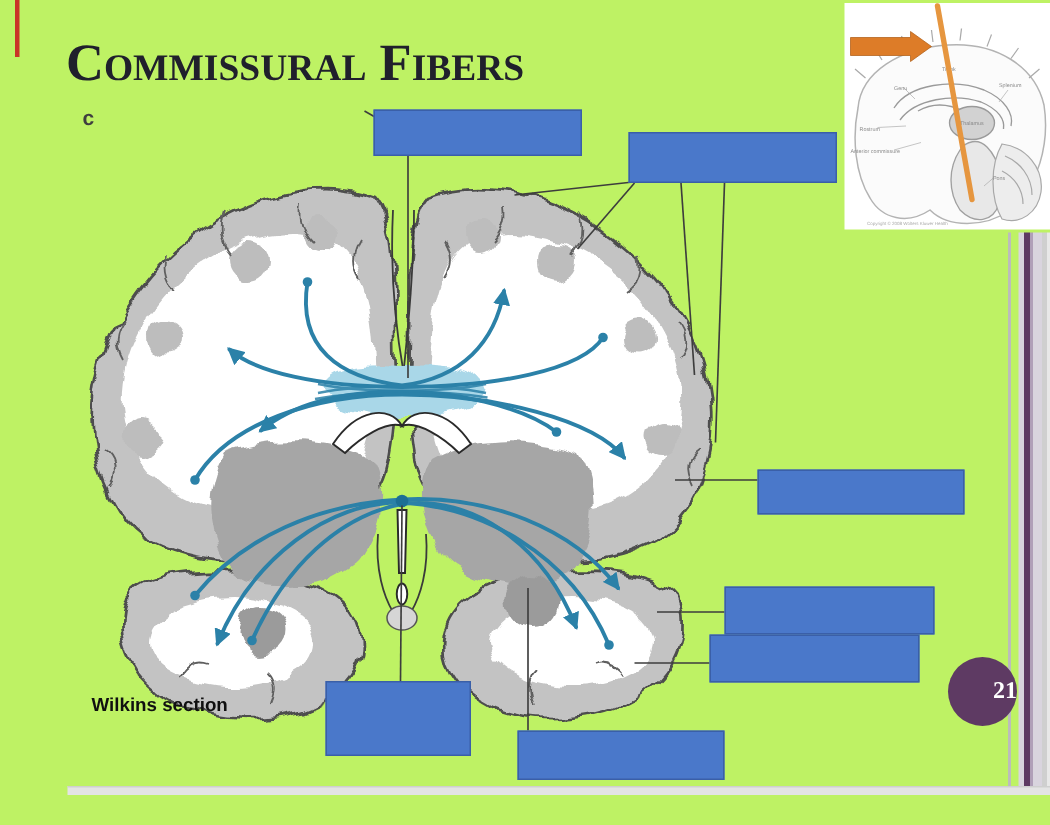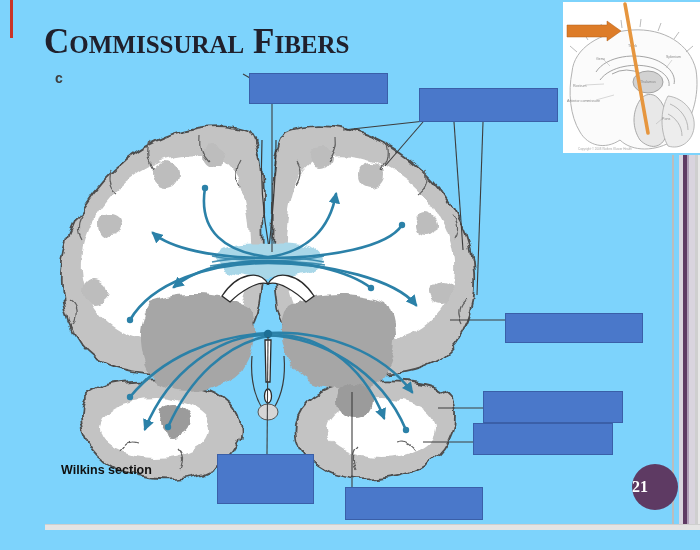--- a/index.html
+++ b/index.html
@@ -1,17 +1,17 @@
 <!DOCTYPE html>
 <html><head>
 <meta charset="utf-8">
 <style>
   html,body{margin:0;padding:0;background:#ffffff;}
   .slide{
-    position:relative;width:700px;height:550px;background:#7dd3fc;
+    position:relative;width:700px;height:550px;background:#bef264;
     font-family:"Liberation Sans",sans-serif;overflow:hidden;
   }
   .abs{position:absolute;}
   #main-svg{position:absolute;left:0;top:0;width:700px;height:550px;}
   .red-dash{left:10px;top:0;width:3px;height:38px;background:#c93427;}
   .page-title{
     left:44px;top:24px;width:420px;
     font-family:"Liberation Serif","DejaVu Serif",serif;
     font-variant:small-caps;font-weight:bold;font-size:35px;line-height:1.05;
     color:#20202c;letter-spacing:0px;
@@ -31,22 +31,22 @@
     background:#4a78ca;border:1px solid #3a5fa8;box-sizing:border-box;
   }
   #box1{left:249px;top:73px;width:139px;height:31px;}
   #box2{left:419px;top:88px;width:139px;height:34px;}
   #box3{left:505px;top:313px;width:138px;height:30px;}
   #box4{left:483px;top:391px;width:140px;height:32px;}
   #box5{left:473px;top:423px;width:140px;height:32px;}
   #box6{left:217px;top:454px;width:97px;height:50px;}
   #box7{left:345px;top:487px;width:138px;height:33px;}
   .page-badge{
-    left:632px;top:464px;width:46px;height:46px;border-radius:50%;
-    background:#5e3a63;color:#ffffff;display:flex;align-items:center;justify-content:flex-start;
+    left:632px;top:438px;width:46px;height:46px;border-radius:50%;
+    background:#5e3a63;color:#ffffff;display:flex;align-items:center;justify-content:flex-end;
     font-family:"Liberation Serif","DejaVu Serif",serif;font-weight:bold;font-size:16px;
   }
 </style>
 </head>
 <body>
 
 <div class="slide">
 
   <svg id="main-svg" viewBox="0 0 700 550" xmlns="http://www.w3.org/2000/svg">
     <defs>

